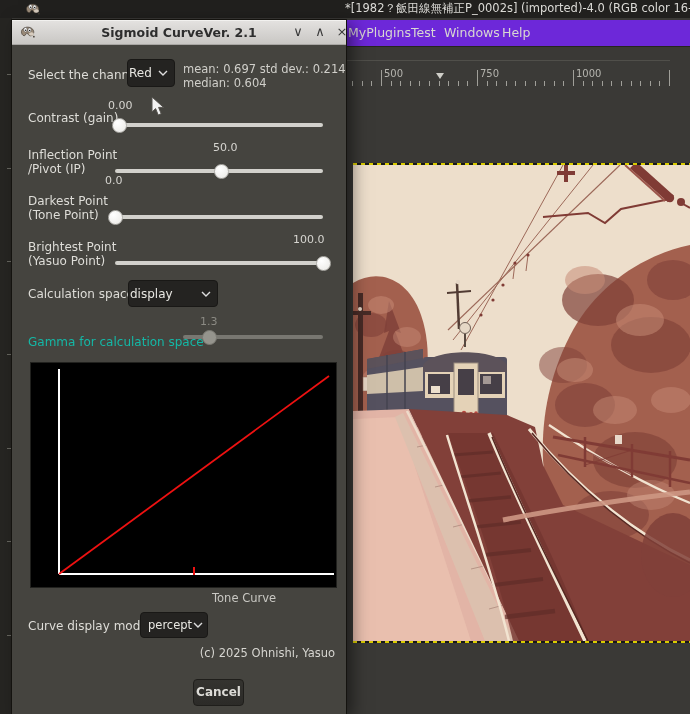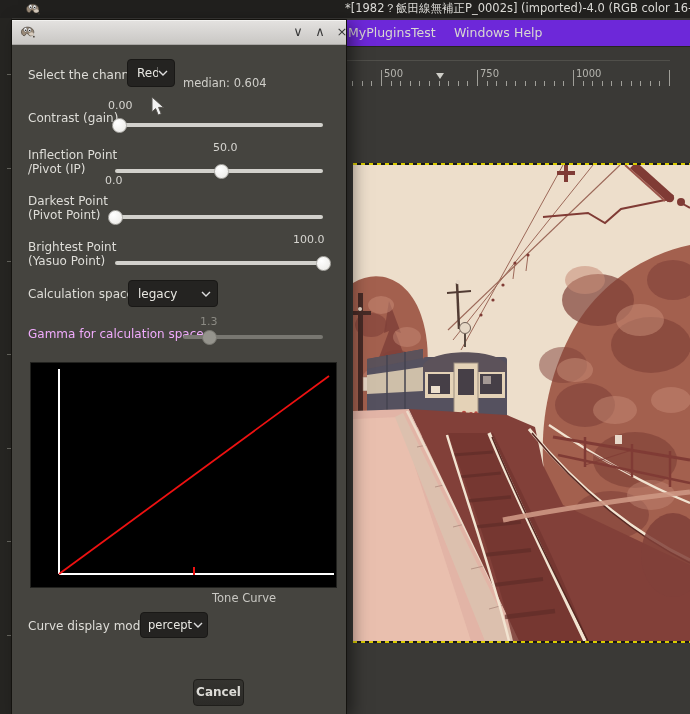--- a/index.html
+++ b/index.html
@@ -24,32 +24,32 @@
   .ants{position:absolute;left:7px;width:337px;height:2px;background:repeating-linear-gradient(90deg,#d9cb00 0 4px,#181818 4px 8px);}
   .photo{position:absolute;left:7px;top:79px;width:337px;height:476px;overflow:hidden;background:#f2e9d6;}
   
   .dialog{position:absolute;left:12px;top:20px;width:334px;height:694px;background:#45443f;
           box-shadow:6px 4px 16px rgba(0,0,0,.5);outline:1px solid #14130f;}
   .dtitlebar{position:absolute;left:0;top:0;width:334px;height:25px;
              background:linear-gradient(#e3e1df,#c9c7c4);border-bottom:1px solid #a8a6a3;border-top:1px solid #f2f1ef;box-sizing:border-box;}
   .dtitle{position:absolute;left:0;top:4px;width:334px;text-align:center;font-size:12.5px;font-weight:600;color:#2d2d2d;}
   .wbtn{position:absolute;top:3px;width:20px;height:18px;text-align:center;font-size:13px;color:#3a3a3a;cursor:default;}
   .dlabel{position:absolute;font-size:12px;color:#deddd8;white-space:nowrap;}
-  .dlabel.disabled{color:#f0abfc;}
+  .dlabel.disabled{color:#14b8a6;margin-top:8px;}
   .dvalue{position:absolute;font-size:11px;color:#d6d5d0;white-space:nowrap;}
   .dvalue.disabled{color:#8b8a83;}
   .stats{position:absolute;font-size:11.5px;color:#d0cfca;white-space:nowrap;}
   .track{position:absolute;height:4px;border-radius:2px;background:#d2d1cc;}
   .track.disabled{background:#787771;}
   .thumb{position:absolute;width:15px;height:15px;border-radius:50%;
          background:radial-gradient(circle at 35% 30%,#ffffff,#e9e8e4);border:1px solid #b0afaa;box-sizing:border-box;}
   .thumb.disabled{background:#95948d;border-color:#7a7972;}
   .combo{position:absolute;background:#242321;border:1px solid #191816;border-radius:4px;
          color:#e8e7e2;font-size:12px;display:flex;align-items:center;box-sizing:border-box;cursor:default;}
-  .combo .ctext{flex:1;padding-left:9px;white-space:nowrap;overflow:hidden;}
+  .combo .ctext{flex:1;padding-left:1px;white-space:nowrap;overflow:hidden;}
   .combo svg{margin-right:6px;flex:none;}
   .curve-panel{position:absolute;left:18px;top:342px;width:305px;height:224px;background:#000;border:1px solid #21211e;box-sizing:content-box;}
   .curve-caption{position:absolute;left:200px;top:571px;width:123px;text-align:left;font-size:11.5px;color:#c9c8c3;}
   .copyright{position:absolute;left:150px;top:626px;width:173px;text-align:right;font-size:11.5px;color:#d6d5d0;}
   .gbtn{position:absolute;height:27px;background:linear-gradient(#34332f,#2c2b28);border:1px solid #1f1e1b;border-radius:4px;
         color:#dddcd7;font-size:12px;font-weight:600;text-align:center;line-height:25px;box-sizing:border-box;cursor:default;}
   .cursor-svg{position:absolute;left:139px;top:76px;}
 </style>
 </head>
 <body>
@@ -65,22 +65,22 @@
         <circle cx="12.5" cy="6.3" r="0.9" fill="#222"></circle>
       <ellipse cx="14.6" cy="10.4" rx="3" ry="2" fill="#d8cdbf"></ellipse>
       <circle cx="17.5" cy="13.5" r="1" fill="#413a32"></circle>
     </svg>
     <div class="main-title">*[1982？飯田線無補正P_0002s] (imported)-4.0 (RGB color 16-bit non-linear intege</div>
   </div>
 
   <div class="menubar" id="menubar">
       <div class="menu-item" style="left: 2px;">MyPlugins</div>
       <div class="menu-item" style="left: 65px;">Test</div>
-      <div class="menu-item" style="left: 108px;">Windows</div>
-      <div class="menu-item" style="left: 168px;">Help</div>
+      <div class="menu-item" style="left: 98px;">Windows</div>
+      <div class="menu-item" style="left: 156px;">Help</div>
     </div>
 
   <div class="ruler" id="ruler">
       <div class="tick major" style="left: 35px;"></div>
       <div class="tick-label" style="left: 38px;">500</div>
       <div class="tick major" style="left: 131px;"></div>
       <div class="tick-label" style="left: 134px;">750</div>
       <div class="tick major" style="left: 227px;"></div>
       <div class="tick-label" style="left: 230px;">1000</div>
       <div class="tick major" style="left: 323px;"></div>
@@ -281,43 +281,45 @@
     <div class="dtitlebar">
       <svg class="abs" style="left:7px;top:4px" width="17" height="14" viewBox="0 0 20 16">
         <path d="M3,9 C2,4 8,1.5 12,2.5 C17,3.5 18.5,8 16.5,11 C15,13 12,13 11,11 C10,9 9,9 8,10.2 C8,13 4,13.5 3,9 Z" fill="#9a8a78" stroke="#413a32" stroke-width="0.8"></path>
         <ellipse cx="7.6" cy="5.4" rx="2" ry="2.6" fill="#fff" stroke="#333" stroke-width="0.5"></ellipse>
         <ellipse cx="12.4" cy="5.8" rx="1.9" ry="2.4" fill="#fff" stroke="#333" stroke-width="0.5"></ellipse>
         <circle cx="7.8" cy="6" r="0.9" fill="#222"></circle>
           <circle cx="12.5" cy="6.3" r="0.9" fill="#222"></circle>
         <ellipse cx="14.6" cy="10.4" rx="3" ry="2" fill="#d8cdbf"></ellipse>
         <circle cx="17.5" cy="13.5" r="1" fill="#413a32"></circle>
       </svg>
+      <div class="dtitle">Sigmoid CurveVer. 2.1</div>
       <div class="wbtn" style="left:276px">∨</div>
       <div class="wbtn" style="left:298px">∧</div>
       <div class="wbtn" style="left:320px">×</div>
     </div>
 
     <div class="dlabel" style="left:16px;top:48px">Select the channel:</div>
     <div class="combo" style="left:115px;top:39px;width:48px;height:28px">
       <div class="ctext">Red</div>
       <svg width="10" height="6" viewBox="0 0 10 6">
           <polyline points="1,1 5,5 9,1" stroke="#ddd" stroke-width="1.4" fill="none"></polyline>
         </svg>
     </div>
+    <div class="stats" style="left:171px;top:42px">mean: 0.697  std dev.: 0.214</div>
     <div class="stats" style="left:171px;top:56px">median: 0.604</div>
 
     <div id="sliders"></div>
 
     <svg class="cursor-svg" width="15" height="21" viewBox="0 0 15 21">
       <path d="M1,1 L1,16 L4.6,12.6 L7.2,19 L10.2,17.7 L7.6,11.4 L12.6,11.4 Z" fill="#f2f2f2" stroke="#55534e" stroke-width="1"></path>
     </svg>
 
     <div class="dlabel" style="left:16px;top:267px">Calculation space:</div>
     <div class="combo" style="left:116px;top:260px;width:90px;height:27px">
-      <div class="ctext">legacy</div>
+      <div class="ctext">display</div>
       <svg width="10" height="6" viewBox="0 0 10 6">
           <polyline points="1,1 5,5 9,1" stroke="#ddd" stroke-width="1.4" fill="none"></polyline>
         </svg>
     </div>
 
     <div class="curve-panel">
       <svg id="curveSvg" width="305" height="224" viewBox="0 0 305 224">
           <line x1="28" y1="6" x2="28" y2="211" stroke="#ffffff" stroke-width="2"></line>
           <line x1="28" y1="211" x2="303" y2="211" stroke="#ffffff" stroke-width="2"></line>
           <line x1="28" y1="211" x2="298" y2="13" stroke="#ee1111" stroke-width="1.8"></line>
@@ -327,34 +329,35 @@
     <div class="curve-caption">Tone Curve</div>
 
     <div class="dlabel" style="left:16px;top:599px">Curve display mode:</div>
     <div class="combo" style="left:128px;top:592px;width:68px;height:26px;font-size:11.5px">
       <div class="ctext" style="padding-left:7px">perceptual</div>
       <svg width="10" height="6" viewBox="0 0 10 6" style="margin-right:4px">
           <polyline points="1,1 5,5 9,1" stroke="#ddd" stroke-width="1.4" fill="none"></polyline>
         </svg>
     </div>
 
+    <div class="copyright">(c) 2025 Ohnishi, Yasuo</div>
 
     <div class="gbtn" style="left:181px;top:659px;width:51px">Cancel</div>
     <div class="gbtn" style="left:250px;top:698px;width:68px">OK</div>
   <div class="dlabel" style="left: 16px; top: 91px;">Contrast (gain)</div>
       <div class="dvalue" style="left: 96px; top: 79px;">0.00</div>
       <div class="track" style="left: 103px; top: 103px; width: 208px;"></div>
       <div class="thumb" style="left: 99.7px; top: 97.5px;"></div>
       <div class="dlabel" style="left: 16px; top: 128px;">Inflection Point</div>
       <div class="dlabel" style="left: 16px; top: 142px;">/Pivot (IP)</div>
       <div class="dvalue" style="left: 201px; top: 121px;">50.0</div>
       <div class="track" style="left: 103px; top: 149px; width: 208px;"></div>
       <div class="thumb" style="left: 201.6px; top: 143.5px;"></div>
       <div class="dlabel" style="left: 16px; top: 174px;">Darkest Point</div>
-      <div class="dlabel" style="left: 16px; top: 188px;">(Pivot Point)</div>
+      <div class="dlabel" style="left: 16px; top: 188px;">(Tone Point)</div>
       <div class="dvalue" style="left: 93px; top: 154px;">0.0</div>
       <div class="track" style="left: 103px; top: 195px; width: 208px;"></div>
       <div class="thumb" style="left: 95.5px; top: 189.5px;"></div>
       <div class="dlabel" style="left: 16px; top: 220px;">Brightest Point</div>
       <div class="dlabel" style="left: 16px; top: 234px;">(Yasuo Point)</div>
       <div class="dvalue" style="left: 281px; top: 213px;">100.0</div>
       <div class="track" style="left: 103px; top: 241px; width: 208px;"></div>
       <div class="thumb" style="left: 303.5px; top: 235.5px;"></div>
       <div class="dlabel disabled" style="left: 16px; top: 307px;">Gamma for calculation space</div>
       <div class="dvalue disabled" style="left: 188px; top: 295px;">1.3</div>

